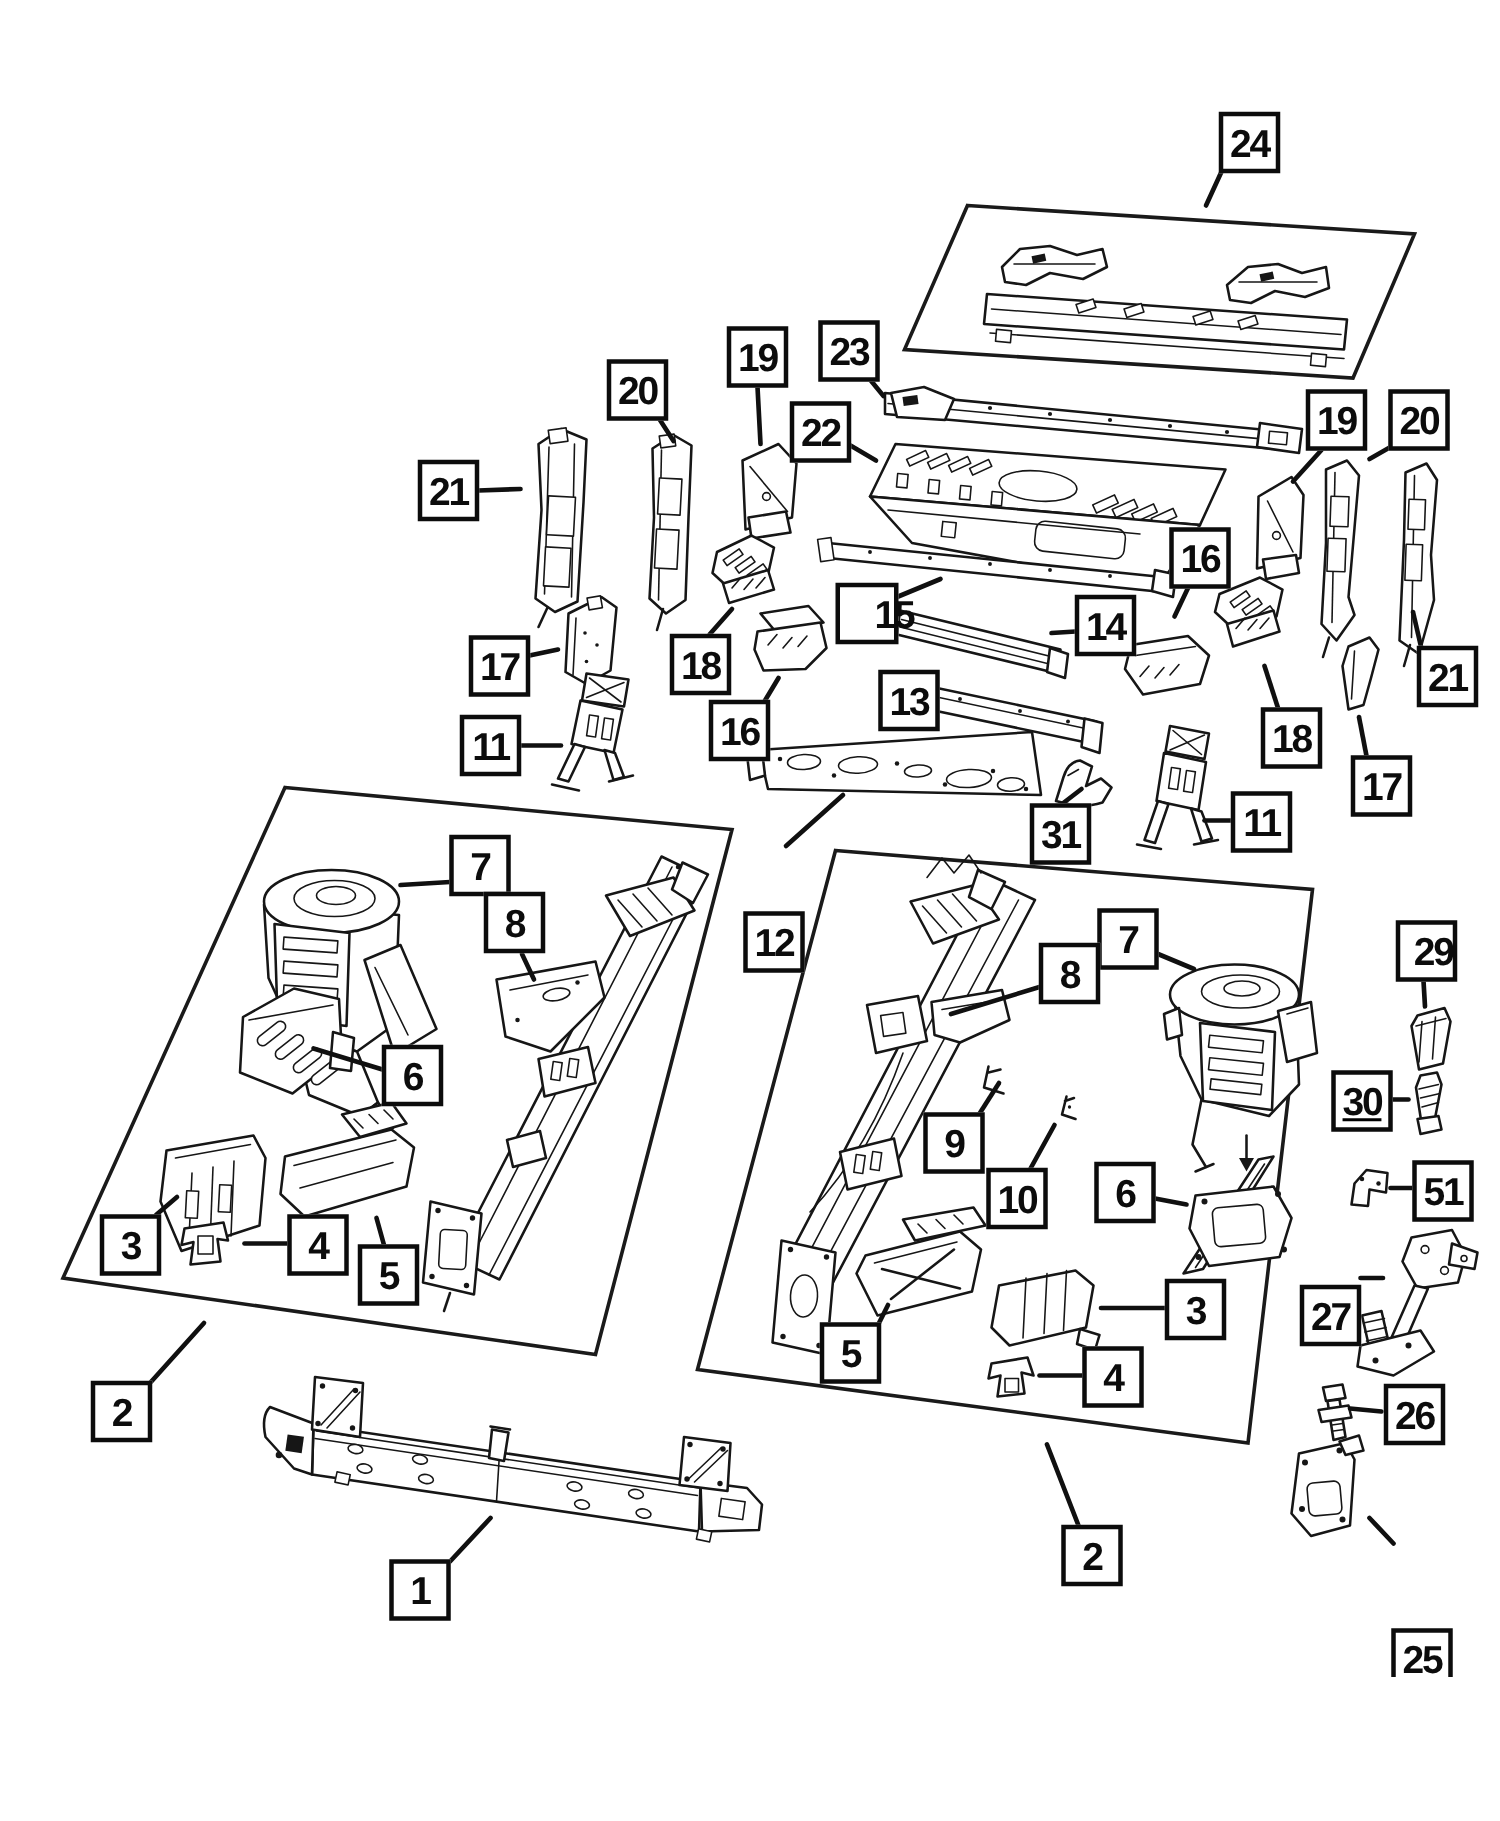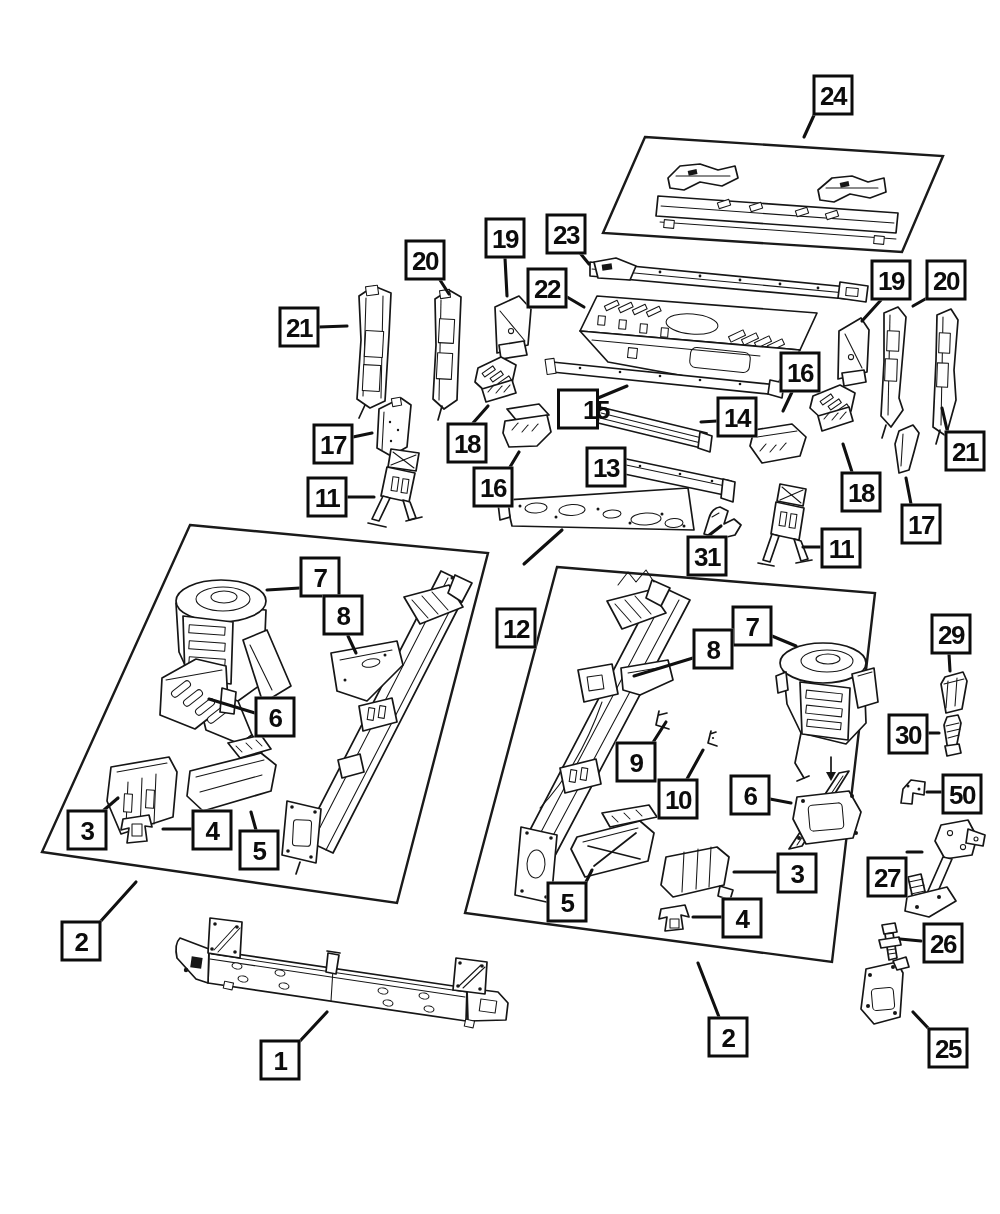--- a/index.html
+++ b/index.html
@@ -655,33 +655,33 @@
       </div>
       <div class="callout" style="left: 797px; top: 873px;">
         <span class="callout-num">3</span>
       </div>
       <div class="callout" style="left: 742px; top: 918px;">
         <span class="callout-num">4</span>
       </div>
       <div class="callout" style="left: 728px; top: 1037px;">
         <span class="callout-num">2</span>
       </div>
-      <div class="callout" style="left: 951px; top: 634px;">
+      <div class="callout" style="left: 951px; top: 634px; justify-content: flex-end;">
         <span class="callout-num">29</span>
       </div>
-      <div class="callout" style="left: 908px; top: 734px;">
+      <div class="callout" style="left: 908px; top: 734px; text-decoration: underline;">
         <span class="callout-num">30</span>
       </div>
       <div class="callout" style="left: 962px; top: 794px;">
-        <span class="callout-num">50</span>
+        <span class="callout-num">51</span>
       </div>
       <div class="callout" style="left: 887px; top: 851px; margin-top: 26px;">
         <span class="callout-num">27</span>
       </div>
       <div class="callout" style="left: 943px; top: 943px;">
         <span class="callout-num">26</span>
       </div>
-      <div class="callout" style="left: 948px; top: 1048px; align-items: center;">
+      <div class="callout" style="left: 948px; top: 1106px; align-items: center;">
         <span class="callout-num">25</span>
       </div>
     </div>
 
 </div>
 
 </body></html>

